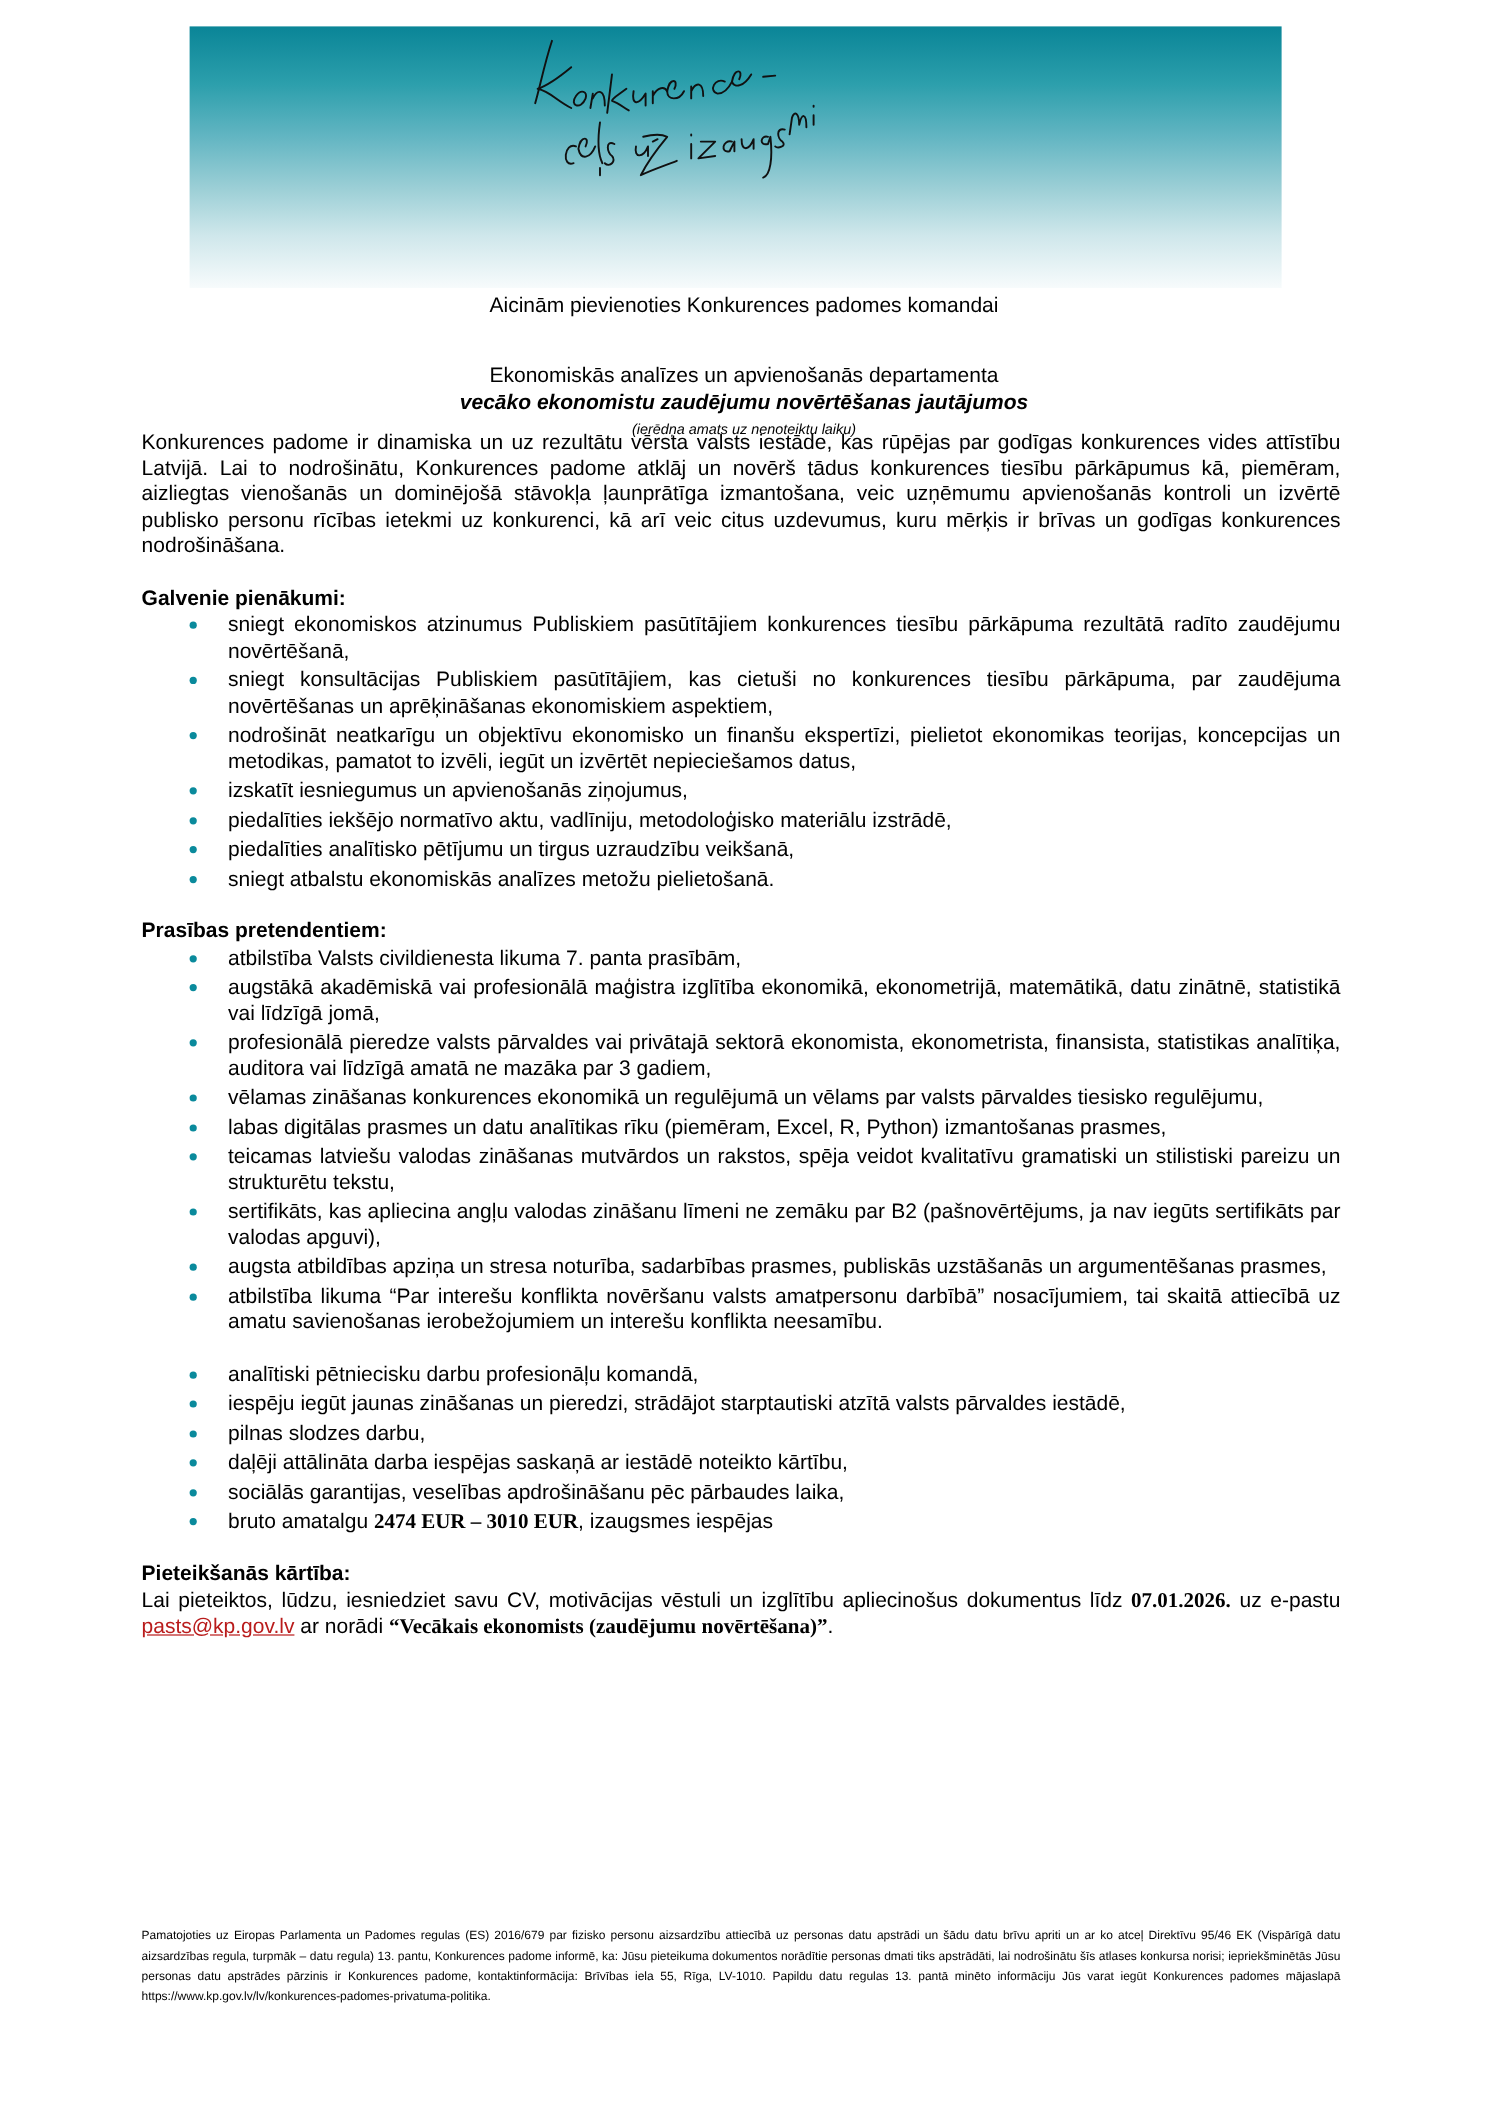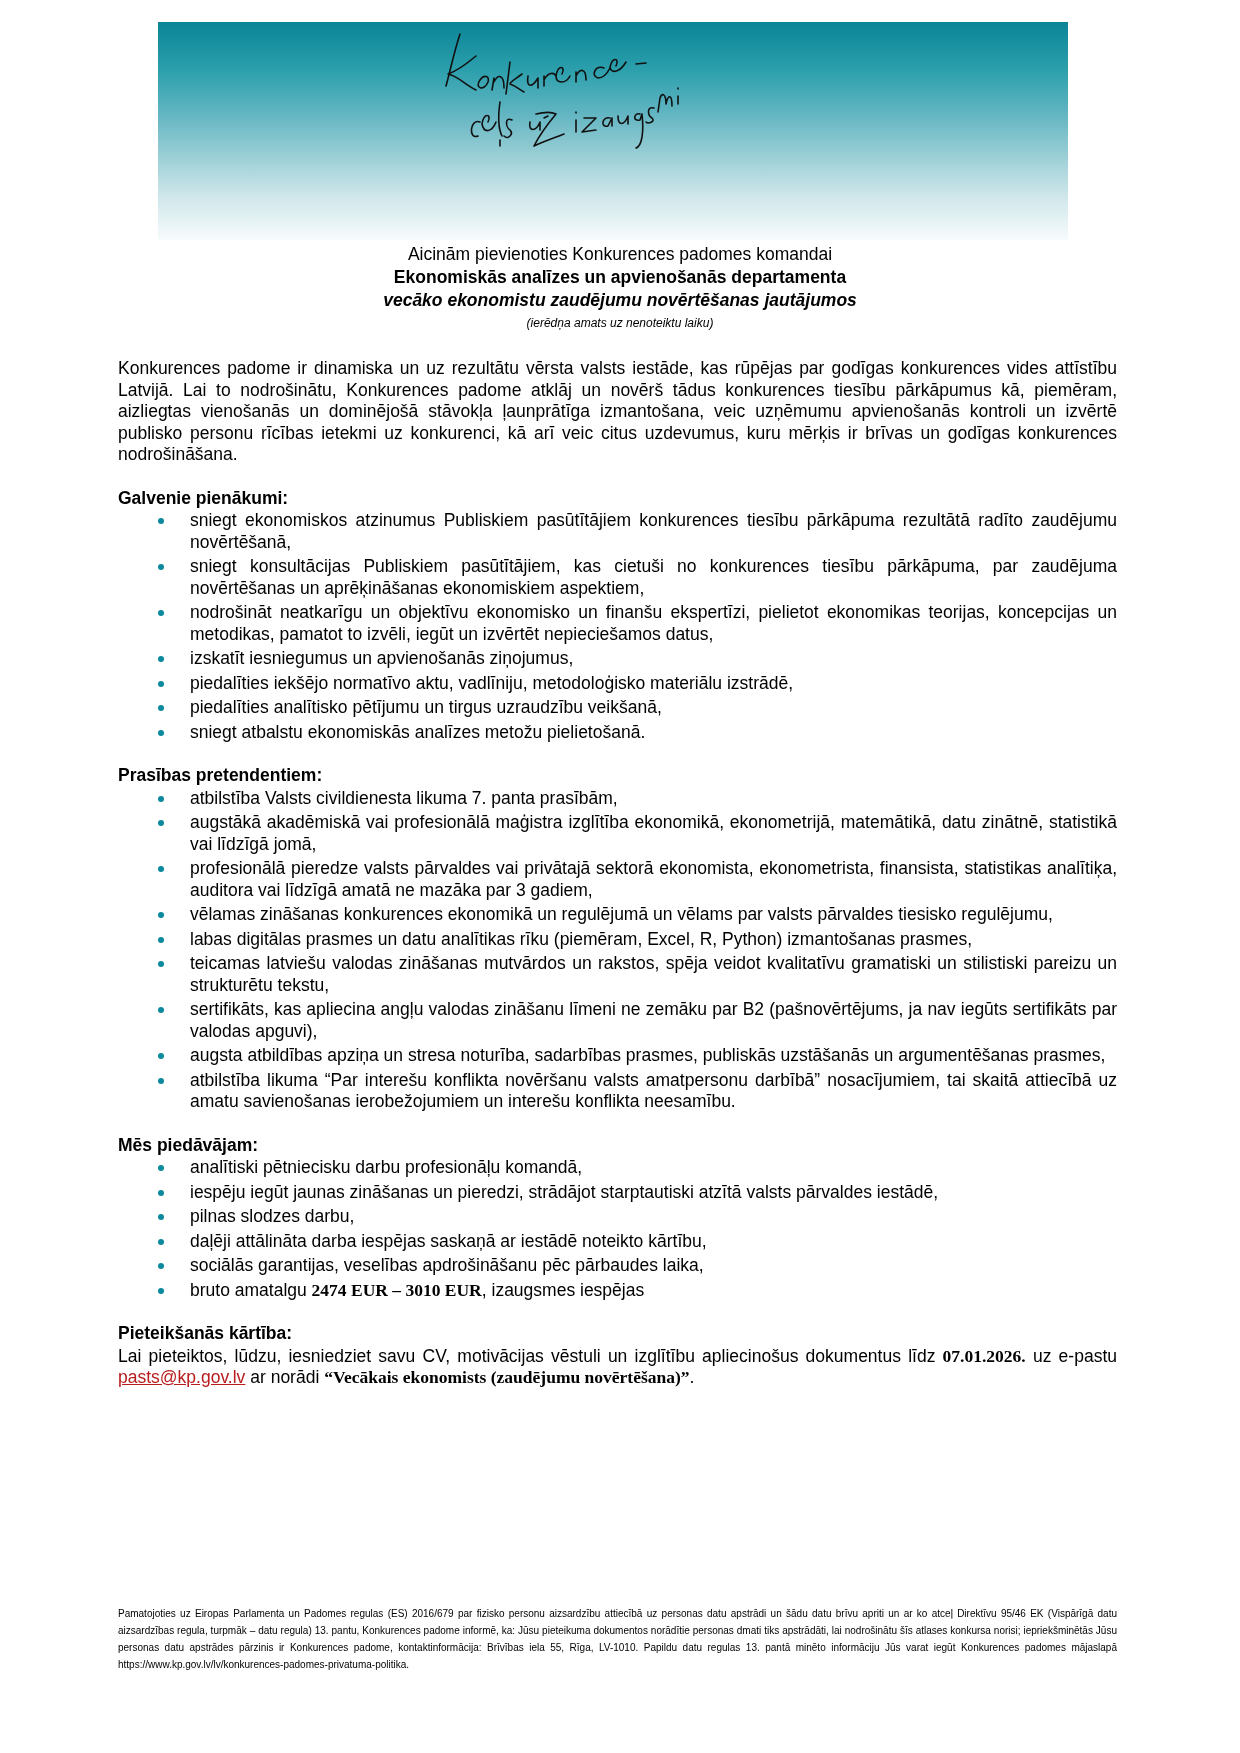--- a/index.html
+++ b/index.html
@@ -10,21 +10,21 @@
   .banner {
     position: absolute; left: 158px; top: 22px; width: 910px; height: 218px;
     background: linear-gradient(180deg, #0a8597 0%, #2c9fac 22%, #62b5c2 42%, #9ccfd6 62%, #cfe7eb 80%, #f7fbfc 100%);
   }
   .banner svg { position: absolute; left: 0; top: 0; }
   .intro {
     position: absolute; left: 0; top: 243px; width: 1240px; text-align: center;
     font-size: 17.5px; line-height: 23px;
   }
   .intro .l1 { font-weight: normal; }
-  .intro .l2 { font-weight: bold; }
+  .intro .l2 { font-weight: normal; margin-top: 35px; }
   .intro .l3 { font-weight: bold; font-style: italic; }
   .intro .l4 { font-style: italic; font-size: 12px; }
   .content {
     position: absolute; left: 118px; top: 358px; width: 999px;
     font-size: 17.5px; line-height: 21.5px;
   }
   .para { text-align: justify; margin: 0; }
   .section { margin-top: 22px; }
   .section h2 { font-size: 17.5px; font-weight: bold; margin: 0 0 1px 0; line-height: 21.5px; }
   ul.bullets { list-style: none; margin: 0; padding: 0; }
@@ -117,21 +117,20 @@
       <li><span class="dot"></span><span>vēlamas zināšanas konkurences ekonomikā un regulējumā un vēlams par valsts pārvaldes tiesisko regulējumu,</span></li>
       <li><span class="dot"></span><span>labas digitālas prasmes un datu analītikas rīku (piemēram, Excel, R, Python) izmantošanas prasmes,</span></li>
       <li><span class="dot"></span><span>teicamas latviešu valodas zināšanas mutvārdos un rakstos, spēja veidot kvalitatīvu gramatiski un stilistiski pareizu un strukturētu tekstu,</span></li>
       <li><span class="dot"></span><span>sertifikāts, kas apliecina angļu valodas zināšanu līmeni ne zemāku par B2 (pašnovērtējums, ja nav iegūts sertifikāts par valodas apguvi),</span></li>
       <li><span class="dot"></span><span>augsta atbildības apziņa un stresa noturība, sadarbības prasmes, publiskās uzstāšanās un argumentēšanas prasmes,</span></li>
       <li><span class="dot"></span><span>atbilstība likuma “Par interešu konflikta novēršanu valsts amatpersonu darbībā” nosacījumiem, tai skaitā attiecībā uz amatu savienošanas ierobežojumiem un interešu konflikta neesamību.</span></li>
     </ul>
   </div>
 
   <div class="section">
-    <h2>Mēs piedāvājam:</h2>
     <ul class="bullets">
       <li><span class="dot"></span><span>analītiski pētniecisku darbu profesionāļu komandā,</span></li>
       <li><span class="dot"></span><span>iespēju iegūt jaunas zināšanas un pieredzi, strādājot starptautiski atzītā valsts pārvaldes iestādē,</span></li>
       <li><span class="dot"></span><span>pilnas slodzes darbu,</span></li>
       <li><span class="dot"></span><span>daļēji attālināta darba iespējas saskaņā ar iestādē noteikto kārtību,</span></li>
       <li><span class="dot"></span><span>sociālās garantijas, veselības apdrošināšanu pēc pārbaudes laika,</span></li>
       <li><span class="dot"></span><span>bruto amatalgu </span><b>2474 EUR – 3010 EUR</b><span>, izaugsmes iespējas</span></li>
     </ul>
   </div>
 

